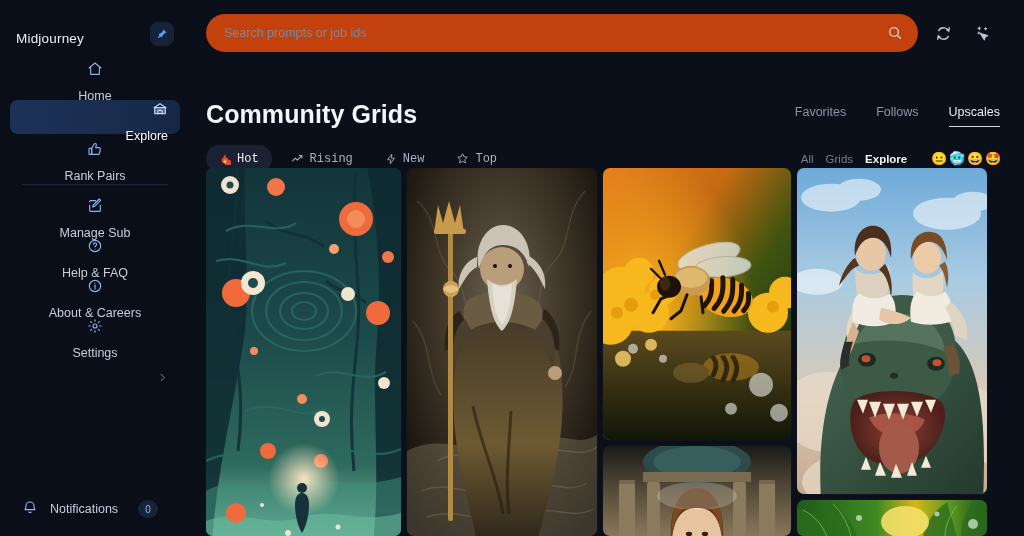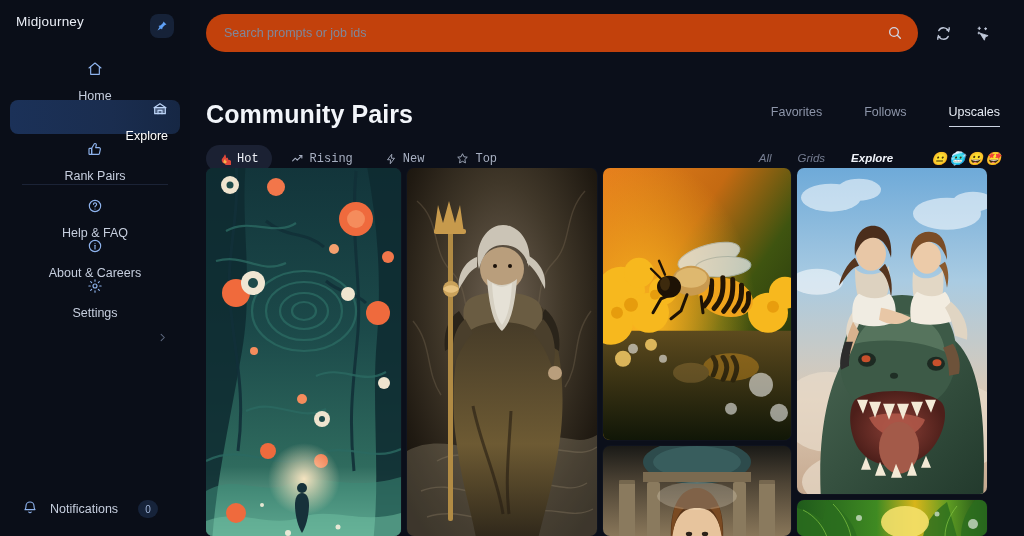--- a/index.html
+++ b/index.html
@@ -14,21 +14,21 @@
 
   
   .sidebar {
     width: 190px; height: 536px;
     background: #0a0e18;
     position: relative;
     flex: 0 0 190px;
     padding-top: 10px;
   }
   .brand-row {
-    display: flex; align-items: flex-start; justify-content: space-between;
+    display: flex; align-items: flex-end; justify-content: space-between;
     padding: 4px 16px 0 16px; height: 36px;
   }
   .brand-name {
     color: #e9edf5; font-size: 13.5px; font-weight: 400; letter-spacing: .2px;
   }
   .pin-btn {
     width: 24px; height: 24px; border-radius: 8px;
     background: #162238;
     display: flex; align-items: center; justify-content: center;
     cursor: pointer;
@@ -95,37 +95,37 @@
     width: 30px; height: 30px; border-radius: 8px;
     display: flex; align-items: center; justify-content: center;
     cursor: pointer; background: transparent; border: none;
   }
 
   .title-row {
     display: flex; align-items: flex-end; justify-content: space-between;
     padding: 18px 24px 0 16px;
   }
   .page-title { color: #f2f5fa; font-size: 25px; font-weight: 700; letter-spacing: .1px; }
-  .tabs { display: flex; align-items: center; gap: 42px; padding-bottom: 2px; margin-top: 35px; }
+  .tabs { display: flex; align-items: center; gap: 30px; padding-bottom: 2px; margin-top: 35px; }
   .tab { color: #8d95a9; font-size: 12.5px; cursor: pointer; padding-bottom: 7px; border-bottom: 1.5px solid transparent; }
   .tab.active { color: #e6ebf4; border-bottom-color: #cdd5e3; }
 
   .filter-row {
     display: flex; align-items: center; justify-content: space-between;
     padding: 16px 22px 0 16px;
   }
   .chips { display:flex; align-items:center; gap: 6px; font-family: Liberation Mono, monospace; }
   .chip {
     display:flex; align-items:center; gap:6px;
     height: 27px; padding: 0 13px; border-radius: 14px;
     color: #a8b0c2; font-size: 12px; cursor: pointer; background: transparent;
     border: none; font-family: inherit;
   }
   .chip.active { background: #1b2133; color: #eef1f7; }
-  .seg { display:flex; align-items:flex-start; gap: 26px; font-style: italic; }
+  .seg { display:flex; align-items:center; gap: 12px; }
   .seg-item { color: #767e92; font-size: 11.5px; cursor: pointer; }
   .seg-item.active { color: #f0f3f9; font-weight: 700; }
   .emojis { display:flex; align-items:center; gap: 2px; margin-left: 12px; }
   .emo { font-size: 13px; line-height: 1; cursor: pointer; }
 
   
   .gallery {
     position: absolute; left: 16px; right: 10px; top: 168px; bottom: 0;
     display: flex; gap: 6px; overflow: hidden;
   }
@@ -183,20 +183,30 @@
             <path d="M7 11l4-7a2 2 0 013 2l-1 4h5a2 2 0 012 2.4l-1.3 6A2 2 0 0116.7 20H7z"></path>
           </svg>
         </span>
         <span>Rank Pairs</span>
       </div>
     </nav>
 
     <div class="nav-divider"></div>
 
     <nav class="nav-group" style="margin-top:0">
+      <div class="nav-item">
+        <span class="ico">
+          <svg width="16" height="16" viewBox="0 0 24 24" fill="none" stroke="#8fb4ee" stroke-width="1.7" stroke-linecap="round" stroke-linejoin="round">
+            <path d="M4 5.5A1.5 1.5 0 015.5 4H13"></path>
+              <path d="M20 11v7.5A1.5 1.5 0 0118.5 20h-13A1.5 1.5 0 014 18.5V11"></path>
+            <path d="M20.5 3.5l-9 9-3 1 1-3 9-9z"></path>
+          </svg>
+        </span>
+        <span>Manage Sub</span>
+      </div>
 
       <div class="nav-item">
         <span class="ico">
           <svg width="16" height="16" viewBox="0 0 24 24" fill="none" stroke="#8fb4ee" stroke-width="1.7" stroke-linecap="round" stroke-linejoin="round">
             <circle cx="12" cy="12" r="8.5"></circle>
               <path d="M9.8 9.5a2.3 2.3 0 114 1.6c-.8.7-1.8 1.1-1.8 2.2"></path>
               <circle cx="12" cy="16.6" r=".8" fill="#8fb4ee" stroke="none"></circle>
           </svg>
         </span>
         <span>Help &amp; FAQ</span>
@@ -267,21 +277,21 @@
         <svg width="17" height="17" viewBox="0 0 24 24" fill="none" stroke="#c2cadb" stroke-width="1.7" stroke-linecap="round" stroke-linejoin="round">
           <path d="M13 21l-6-9.5L18.5 15l-3.6 1.6z" fill="#c2cadb" stroke="#c2cadb" stroke-width="1.2"></path>
           <path d="M6 3v3.2M4.4 4.6h3.2"></path>
             <path d="M15 4v2.4M13.8 5.2h2.4"></path>
             <path d="M5.5 10.2v2.2M4.4 11.3h2.2"></path>
         </svg>
       </button>
     </div>
 
     <div class="title-row">
-      <h1 class="page-title">Community Pairs</h1>
+      <h1 class="page-title">Community Grids</h1>
       <div class="tabs">
         <div class="tab">Favorites</div>
         <div class="tab">Follows</div>
         <div class="tab active">Upscales</div>
       </div>
     </div>
 
     <div class="filter-row">
       <div class="chips">
         <button class="chip active">

